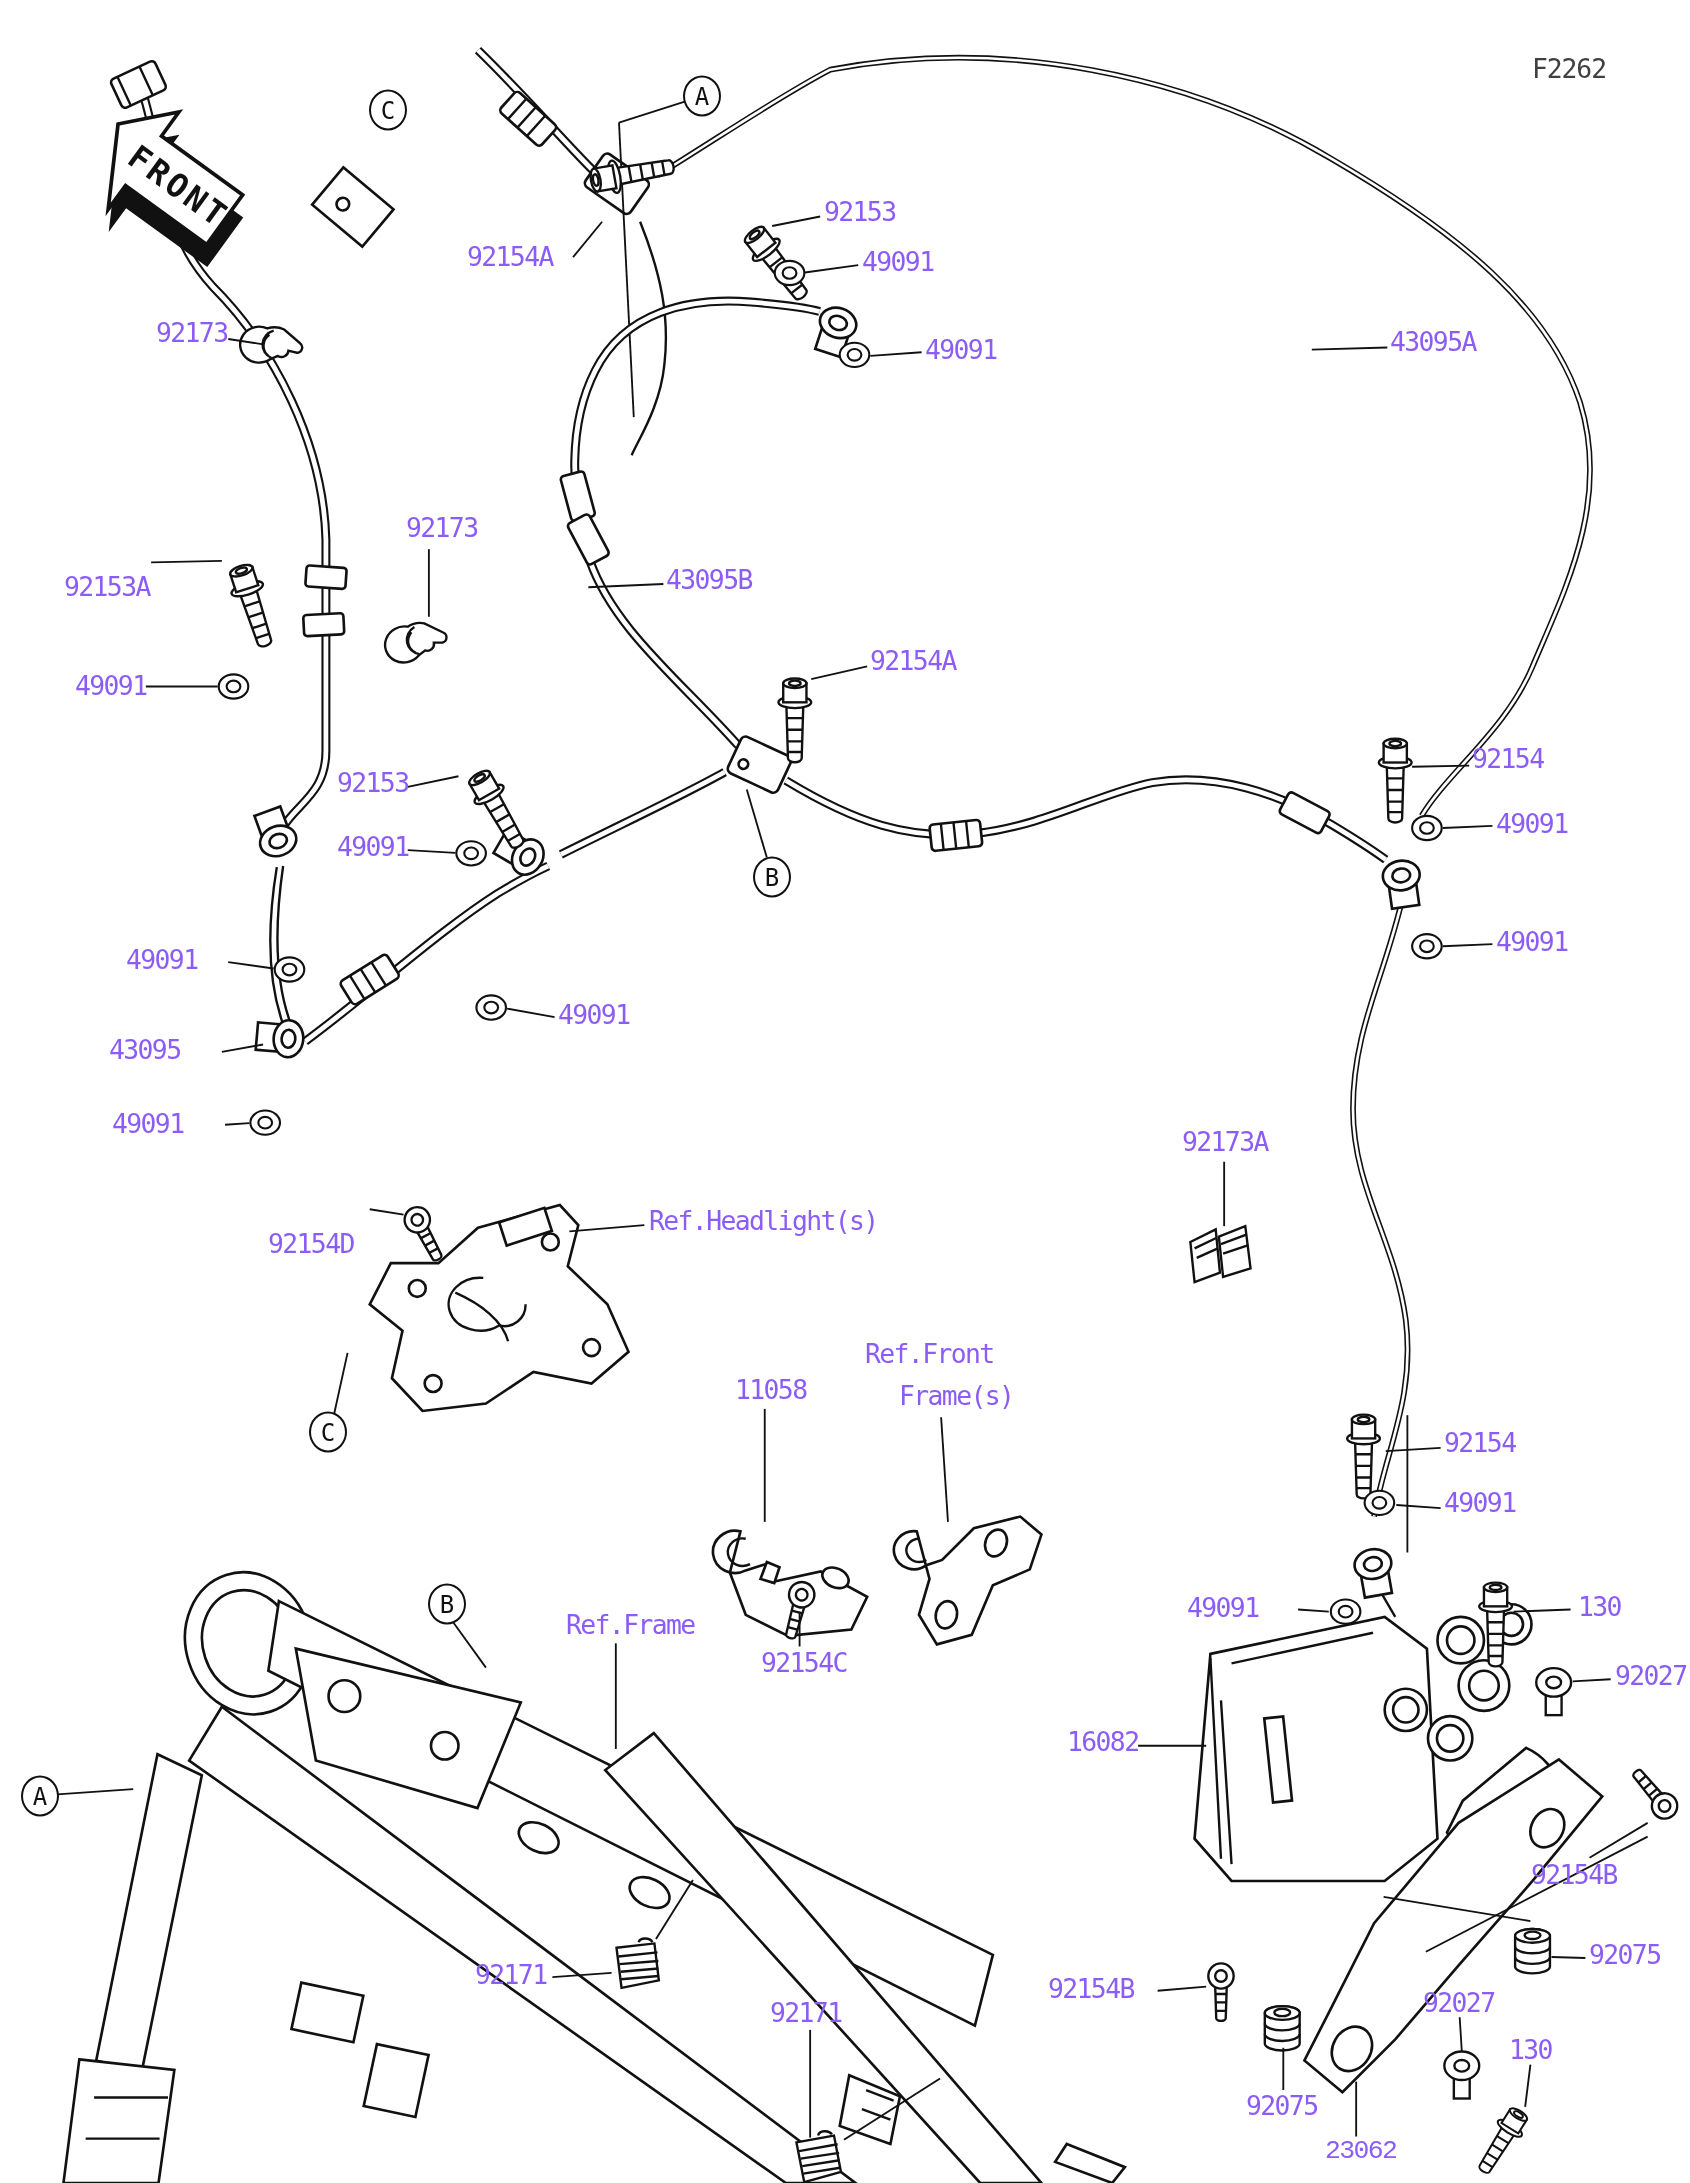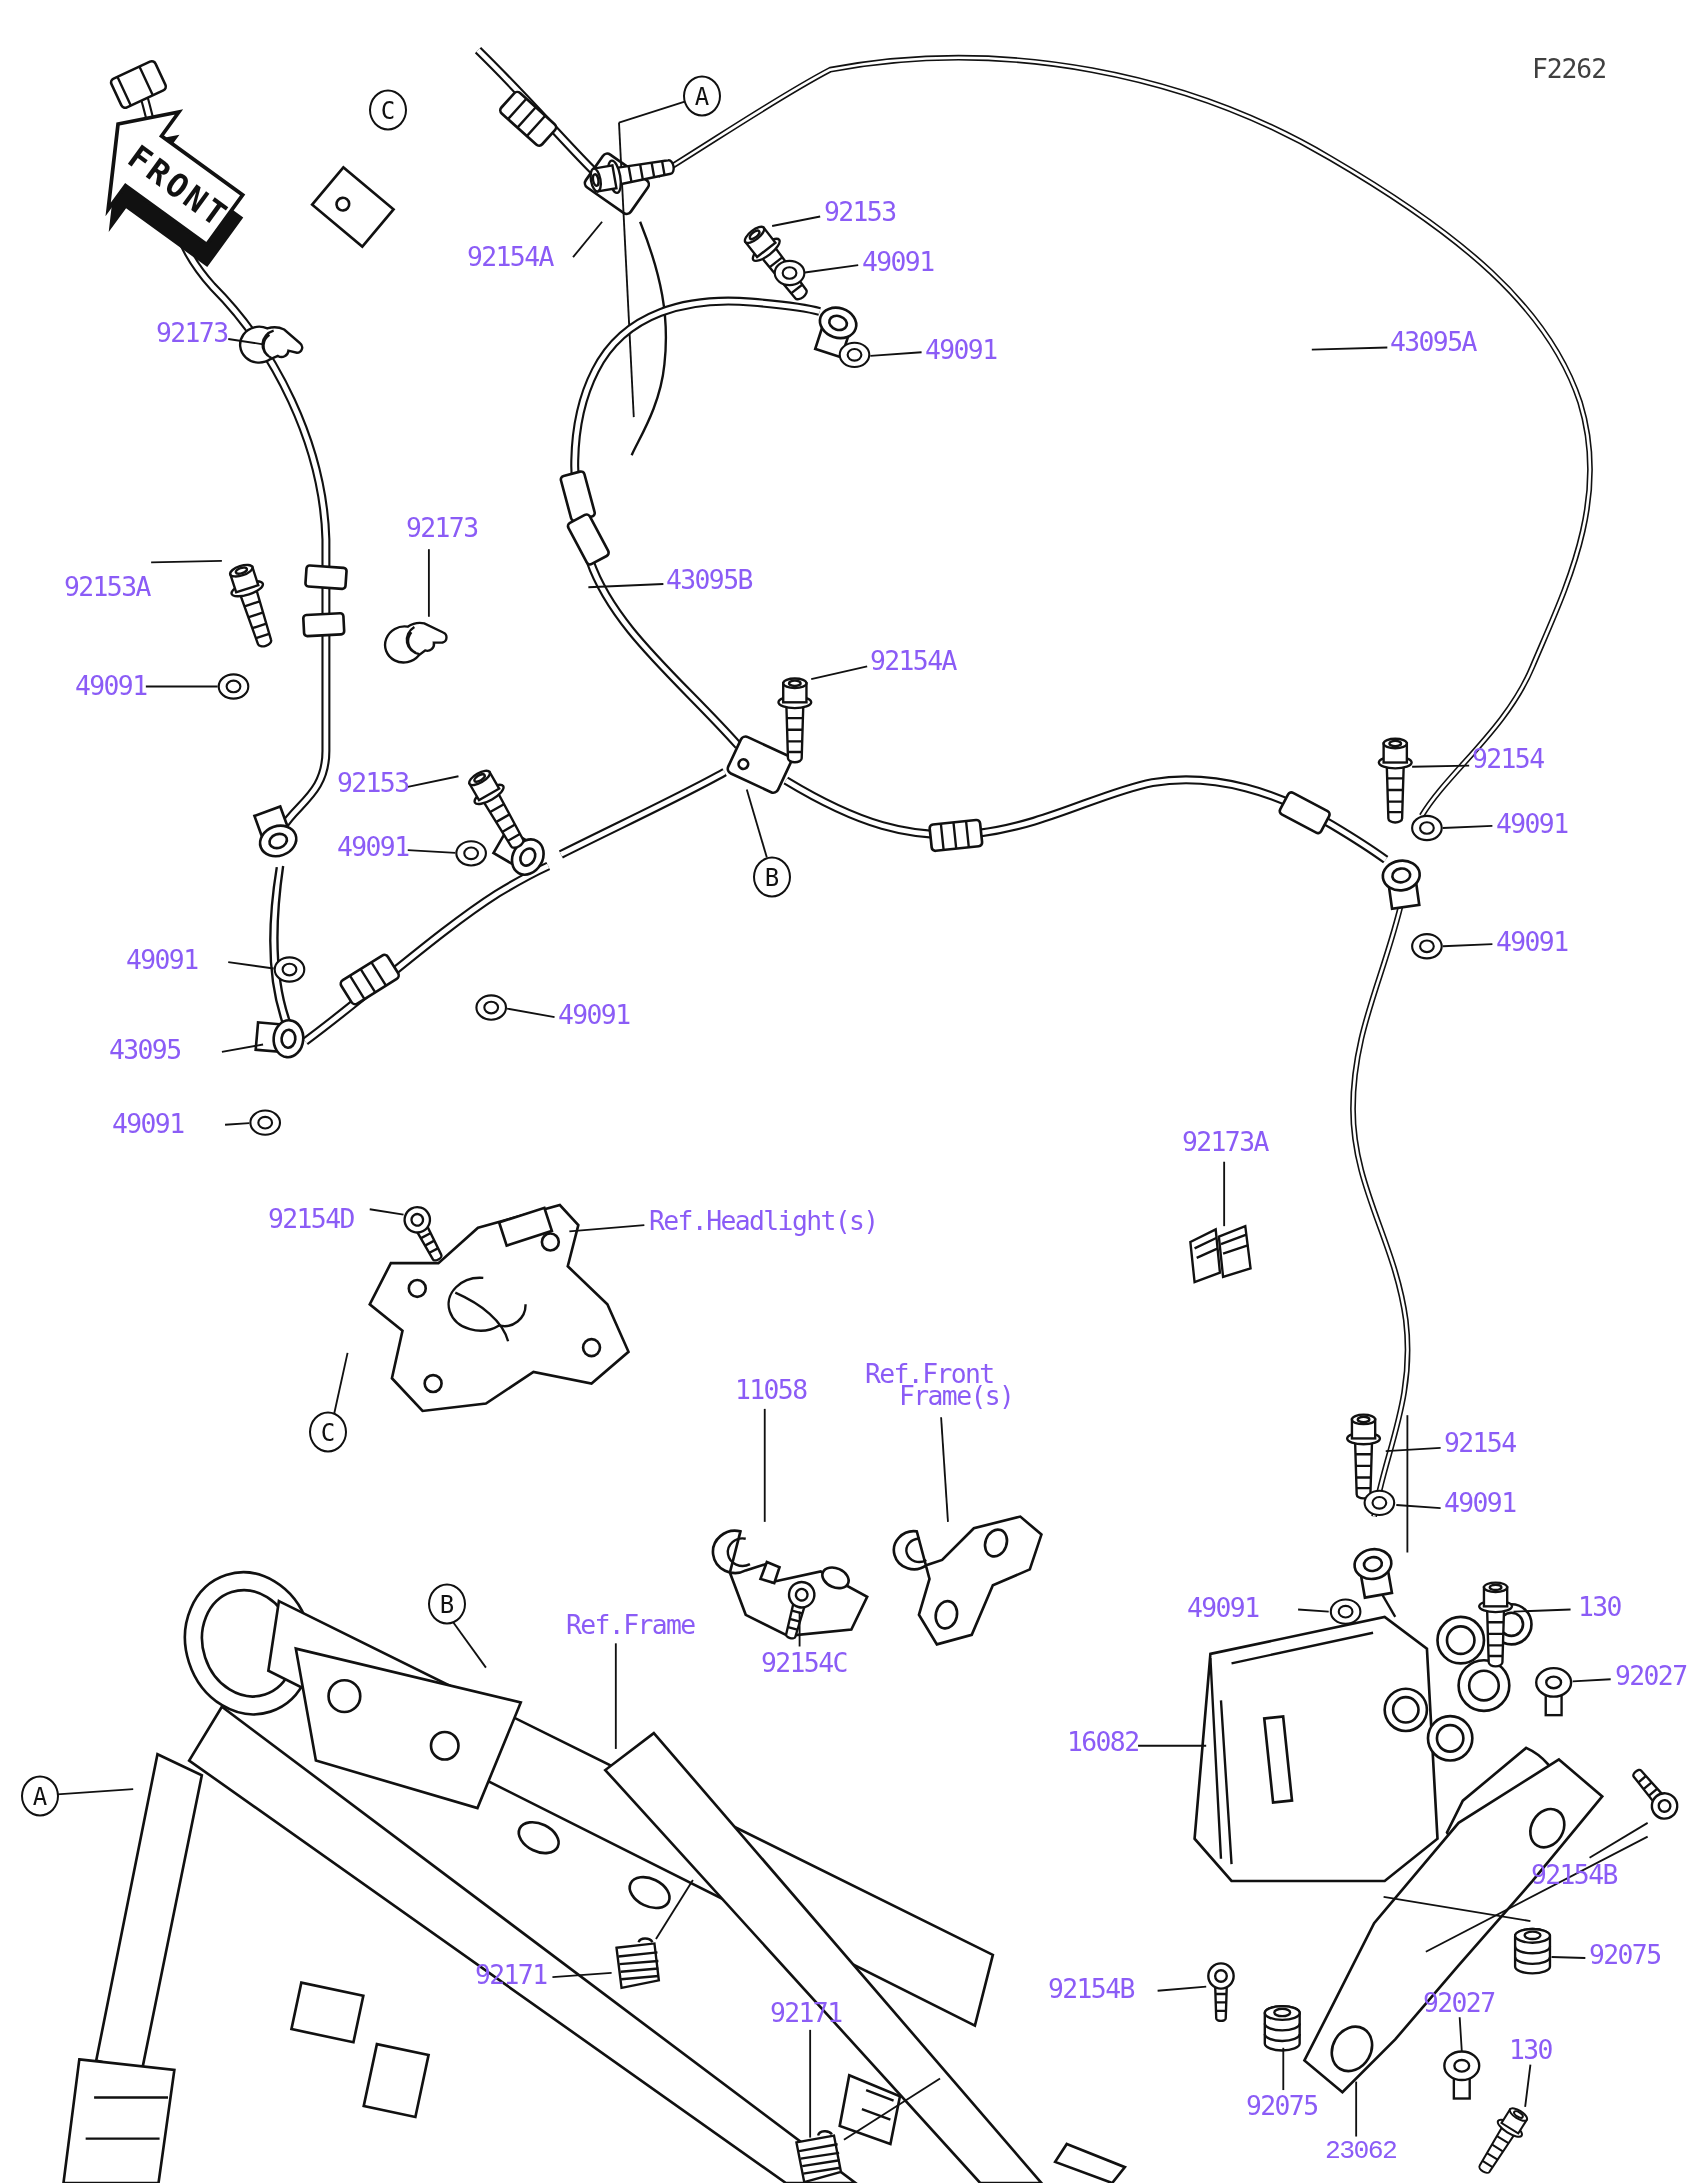--- a/index.html
+++ b/index.html
@@ -404,24 +404,24 @@
       <div class="part-label" style="left: 337px; top: 783px;">92153</div>
       <div class="part-label" style="left: 337px; top: 847px;">49091</div>
       <div class="part-label" style="left: 1472px; top: 759px;">92154</div>
       <div class="part-label" style="left: 1496px; top: 824px;">49091</div>
       <div class="part-label" style="left: 1496px; top: 942px;">49091</div>
       <div class="part-label" style="left: 126px; top: 960px;">49091</div>
       <div class="part-label" style="left: 558px; top: 1015px;">49091</div>
       <div class="part-label" style="left: 109px; top: 1050px;">43095</div>
       <div class="part-label" style="left: 112px; top: 1124px;">49091</div>
       <div class="part-label" style="left: 1182px; top: 1142px;">92173A</div>
-      <div class="part-label" style="left: 268px; top: 1219px; text-align: right;">92154D</div>
+      <div class="part-label" style="left: 268px; top: 1244px; text-align: right;">92154D</div>
       <div class="part-label" style="left: 649px; top: 1221px;">Ref.Headlight(s)</div>
       <div class="part-label" style="left: 735px; top: 1390px;">11058</div>
-      <div class="part-label" style="left: 865px; top: 1354px; margin-top: 20px;">Ref.Front</div>
+      <div class="part-label" style="left: 865px; top: 1354px;">Ref.Front</div>
       <div class="part-label" style="left: 899px; top: 1396px;">Frame(s)</div>
       <div class="part-label" style="left: 1444px; top: 1443px;">92154</div>
       <div class="part-label" style="left: 1444px; top: 1503px;">49091</div>
       <div class="part-label" style="left: 566px; top: 1625px;">Ref.Frame</div>
       <div class="part-label" style="left: 761px; top: 1663px;">92154C</div>
       <div class="part-label" style="left: 1187px; top: 1608px;">49091</div>
       <div class="part-label" style="left: 1578px; top: 1607px;">130</div>
       <div class="part-label" style="left: 1615px; top: 1676px;">92027</div>
       <div class="part-label" style="left: 1047px; top: 1742px; margin-left: 20px;">16082</div>
       <div class="part-label" style="left: 1531px; top: 1875px;">92154B</div>

